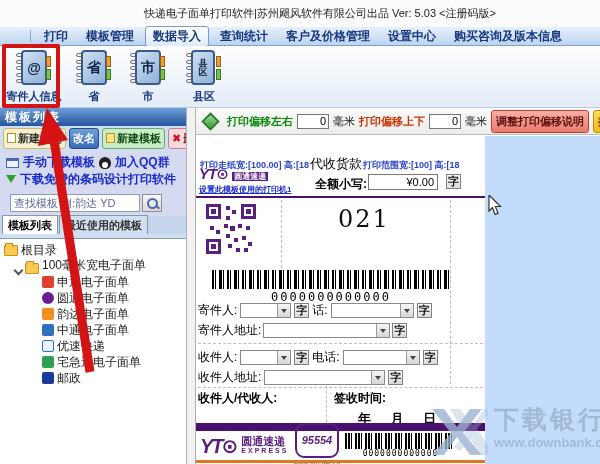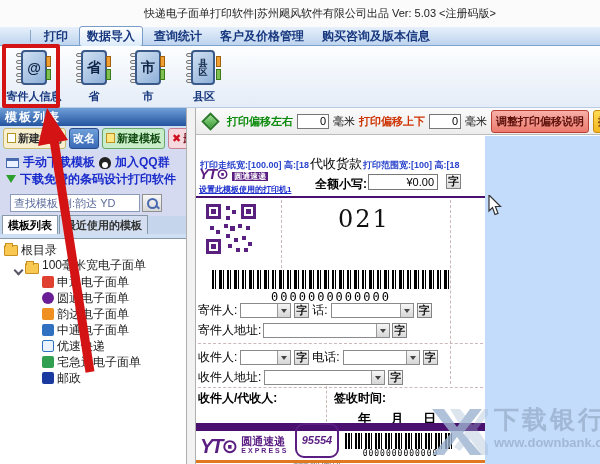--- a/index.html
+++ b/index.html
@@ -165,23 +165,25 @@
 
 <div id="app">
 
   <div class="titlebar">
     <span>快递电子面单打印软件|苏州飓风软件有限公司出品  Ver: 5.03  &lt;注册码版&gt;</span>
   </div>
 
   <div class="menubar">
     <span class="msep"></span>
     <span class="mi">打印</span>
+    <span class="mi">模板管理</span>
     <span class="mi active">数据导入</span>
     <span class="mi">查询统计</span>
     <span class="mi">客户及价格管理</span>
+    <span class="mi">设置中心</span>
     <span class="mi">购买咨询及版本信息</span>
   </div>
 
   <div class="toolbar">
     <div class="tbtn">
       <div class="rolo">
         <span class="rings">
             <i></i>
             <i></i>
             <i></i>

